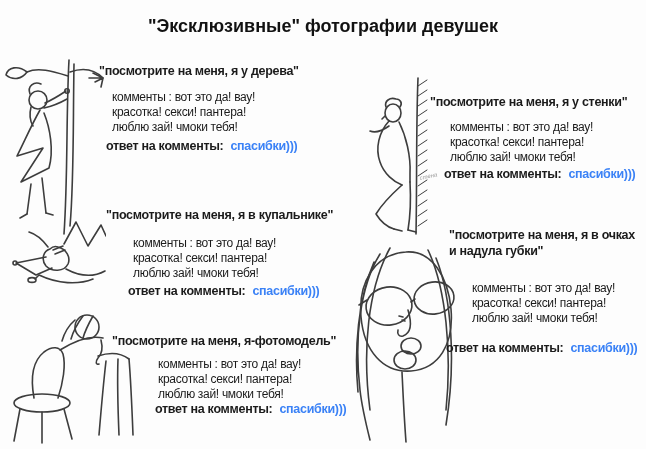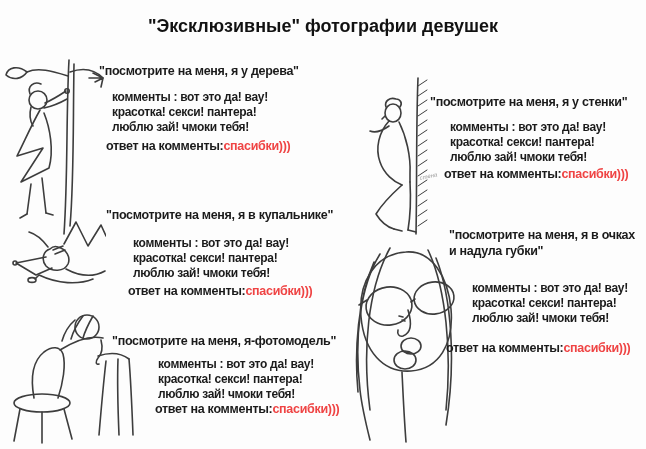--- a/index.html
+++ b/index.html
@@ -12,28 +12,28 @@
   .title {
     position:absolute; top:16px; left:0; width:100%;
     text-align:center; font-size:18px; font-weight:700; color:#121212;
   }
   .quote {
     position:absolute; font-weight:700; font-size:12.5px;
     letter-spacing:-0.3px; white-space:nowrap; color:#1b1b1b;
   }
   .quote.wrap { white-space:normal; line-height:16px; }
   .comments {
-    position:absolute; font-weight:700; font-size:12px;
+    position:absolute; font-weight:400; font-size:12px;
     letter-spacing:-0.3px; line-height:15px; white-space:nowrap; color:#1b1b1b;
   }
   .reply {
     position:absolute; font-weight:700; font-size:12.5px;
     letter-spacing:-0.3px; white-space:nowrap; color:#1b1b1b;
   }
-  .reply-val { color:#ef4444; }
+  .reply-val { color:#3b82f6; margin-left:7px; }
   svg.sketch {
     position:absolute; fill:none; stroke:#3d3d3d;
     stroke-width:1.6; stroke-linecap:round; stroke-linejoin:round;
   }
   svg.sketch text {
     stroke:none; fill:#9a9a9a; font-size:6px; font-style:italic;
     font-family:"Liberation Sans", sans-serif;
   }
 </style>
 </head>

